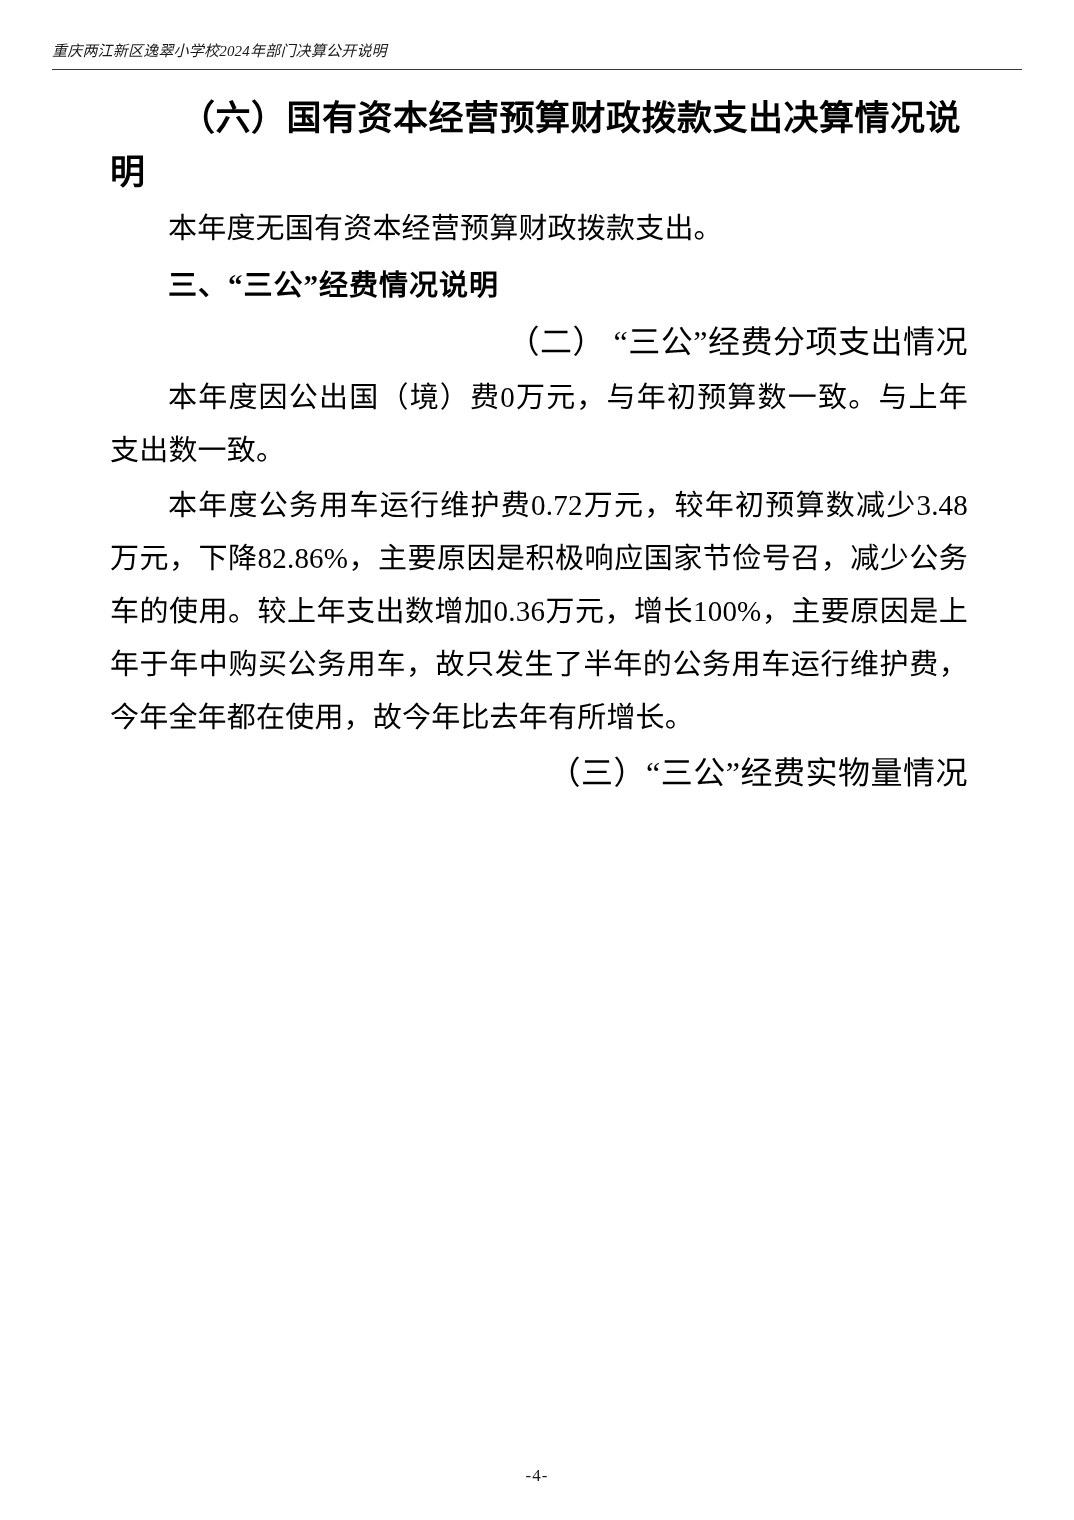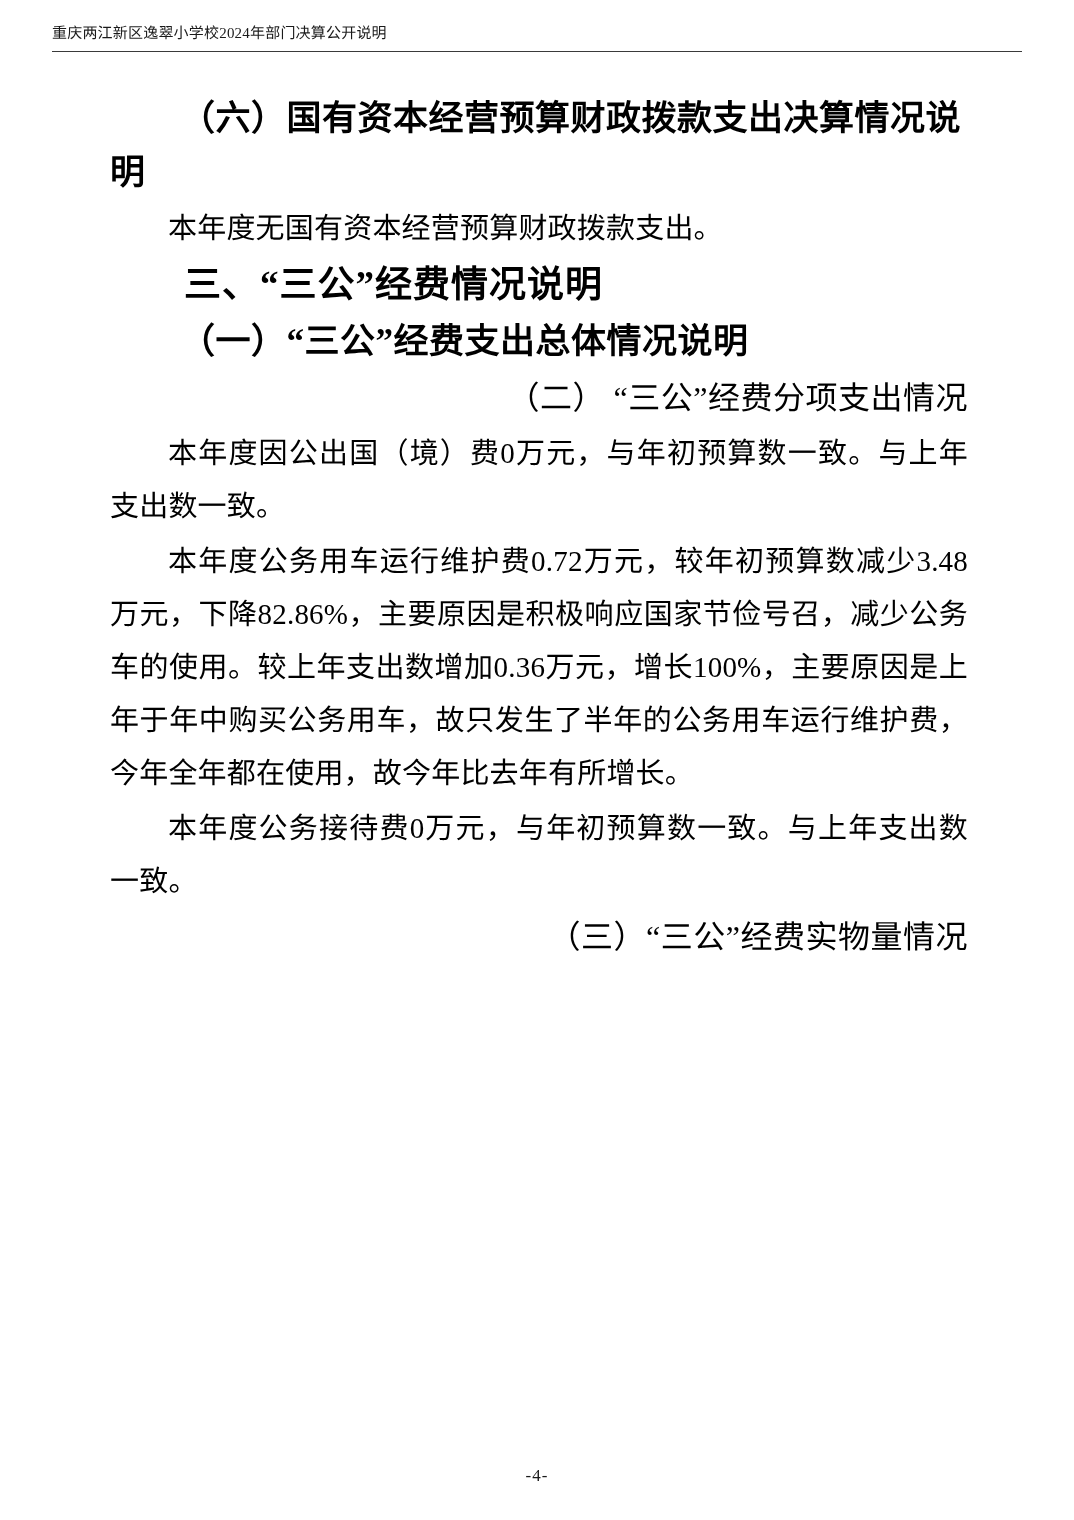--- a/index.html
+++ b/index.html
@@ -16,24 +16,25 @@
     width: 1074px;
     height: 1520px;
     margin: 0 auto;
     background: #ffffff;
     overflow: hidden;
     box-sizing: border-box;
   }
   
   .header {
     position: absolute;
-    top: 22px;
+    top: 40px;
     left: 52px;
     right: 52px;
     height: 30px;
+    font-style: italic;
   }
   .header-text {
     font-size: 15px;
     line-height: 22px;
     letter-spacing: 0.2px;
     color: #1a1a1a;
     white-space: nowrap;
   }
   .header-rule {
     position: absolute;
@@ -61,21 +62,21 @@
   }
   .h3-center-ish {
     font-size: 32px;
     line-height: 54px;
     font-weight: normal;
     letter-spacing: 0.5px;
     text-indent: 3em;
     text-align: right;
   }
   .h2-num {
-    font-size: 37px;
+    font-size: 29px;
     line-height: 56px;
     font-weight: bold;
     letter-spacing: 1px;
     text-indent: 2em;
   }
   .para {
     font-size: 29px;
     line-height: 53px;
     letter-spacing: 0.2px;
     text-indent: 2em;
@@ -103,25 +104,23 @@
 
   <div class="header">
     <div class="header-text">重庆两江新区逸翠小学校2024年部门决算公开说明</div>
     <div class="header-rule"></div>
   </div>
 
   <div class="content">
     <p class="h3">（六）国有资本经营预算财政拨款支出决算情况说明</p>
     <p class="para">本年度无国有资本经营预算财政拨款支出。</p>
     <p class="h2-num">三、“三公”经费情况说明</p>
-    <p class="h3">（一）“三公”经费支出总体情况说明</p>
     <p class="h3-center-ish">（二） “三公”经费分项支出情况</p>
     <p class="para">本年度因公出国（境）费0万元，与年初预算数一致。与上年支出数一致。</p>
     <p class="para">本年度公务用车运行维护费0.72万元，较年初预算数减少3.48万元，下降82.86%，主要原因是积极响应国家节俭号召，减少公务车的使用。较上年支出数增加0.36万元，增长100%，主要原因是上年于年中购买公务用车，故只发生了半年的公务用车运行维护费，今年全年都在使用，故今年比去年有所增长。</p>
-    <p class="para">本年度公务接待费0万元，与年初预算数一致。与上年支出数一致。</p>
     <p class="h3-center-ish">（三）“三公”经费实物量情况</p>
   </div>
 
   <div class="footer">
     <span class="page-num">-4-</span>
   </div>
 
 </div>
 
 </body></html>

